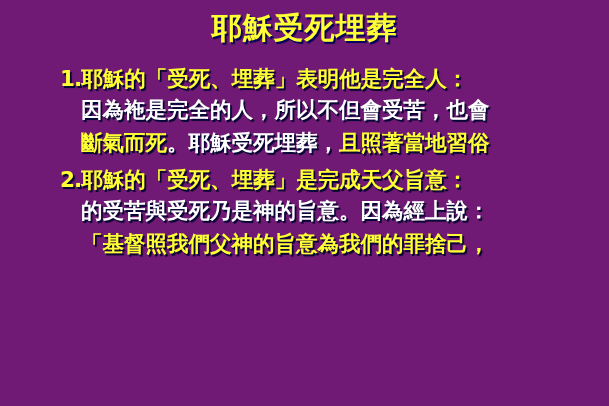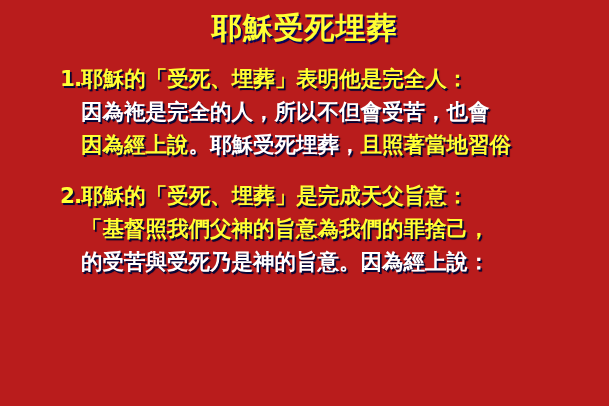--- a/index.html
+++ b/index.html
@@ -13,21 +13,21 @@
     overflow: hidden;
     background: #0D0DCC;
     font-family: "DejaVu Sans", "Liberation Sans", sans-serif;
   }
 
   .slide {
     position: relative;
     width: 609px;
     height: 406px;
     box-sizing: border-box;
-    background: #b91c1c;
+    background: #701a75;
     overflow: hidden;
   }
 
   .slide-title {
     position: absolute;
     top: 13px;
     left: 0;
     width: 609px;
     text-align: center;
     font-size: 30px;
@@ -46,39 +46,40 @@
     width: 609px;
     height: 336px;
   }
 
   .point {
     position: relative;
     width: 609px;
   }
 
   .point-1 { margin-top: 0px; }
-  .point-2 { margin-top: 18px; }
+  .point-2 { margin-top: 2px; }
 
   .line {
     position: relative;
     height: 33px;
     line-height: 33px;
     font-size: 21.5px;
     font-weight: bold;
     letter-spacing: 0px;
     white-space: nowrap;
     color: #FFFFFF;
     text-shadow: 1.5px 1.5px 0 #070738, 2px 2px 1px rgba(0,0,0,0.5);
   }
 
   .line.head {
     padding-left: 60px;
   }
   .line.body {
     padding-left: 81px;
+    font-family: Liberation Mono, monospace;
   }
 
   .num {
     color: #FFFF33;
     font-size: 21.5px;
     font-weight: bold;
     letter-spacing: -1px;
     text-shadow: 1.5px 1.5px 0 #070738, 2px 2px 1px rgba(0,0,0,0.5);
   }
 
@@ -100,30 +101,30 @@
   <div class="body-area">
 
     <div class="point point-1">
       <div class="line head">
         <span class="num">1.</span><span class="hl">耶穌的「受死、埋葬」表明他是完全人：</span>
       </div>
       <div class="line body">
         <span class="wt">因為袘是完全的人，所以不但會受苦，也會</span>
       </div>
       <div class="line body">
-        <span class="hl">因為經上說</span><span class="wt">。耶穌受死埋葬，</span><span class="hl">且照著當地習俗</span>
+        <span class="hl">斷氣而死</span><span class="wt">。耶穌受死埋葬，</span><span class="hl">且照著當地習俗</span>
       </div>
     </div>
 
     <div class="point point-2">
       <div class="line head">
         <span class="num">2.</span><span class="hl">耶穌的「受死、埋葬」是完成天父旨意：</span>
       </div>
       <div class="line body">
-        <span class="hl">「基督照我們父神的旨意為我們的罪捨己，</span>
+        <span class="wt">的受苦與受死乃是神的旨意。因為經上說：</span>
       </div>
       <div class="line body">
-        <span class="wt">的受苦與受死乃是神的旨意。因為經上說：</span>
+        <span class="hl">「基督照我們父神的旨意為我們的罪捨己，</span>
       </div>
     </div>
 
   </div>
 </div>
 
 </body></html>

